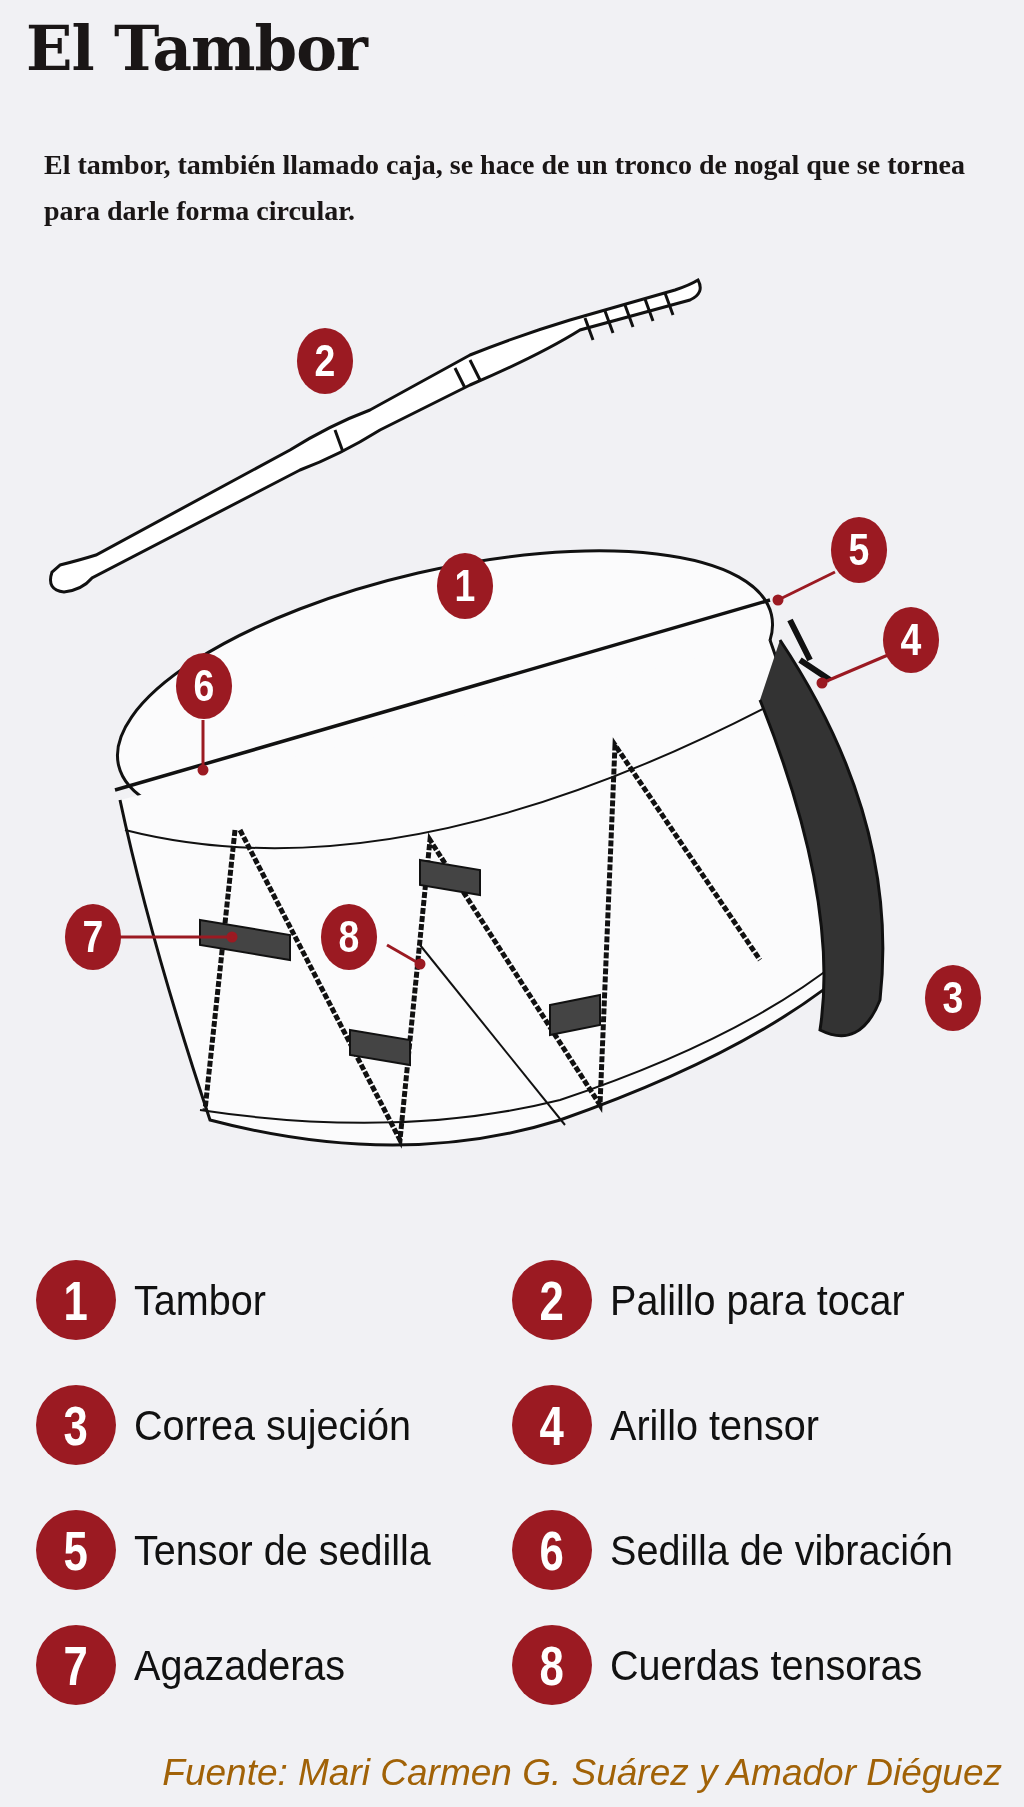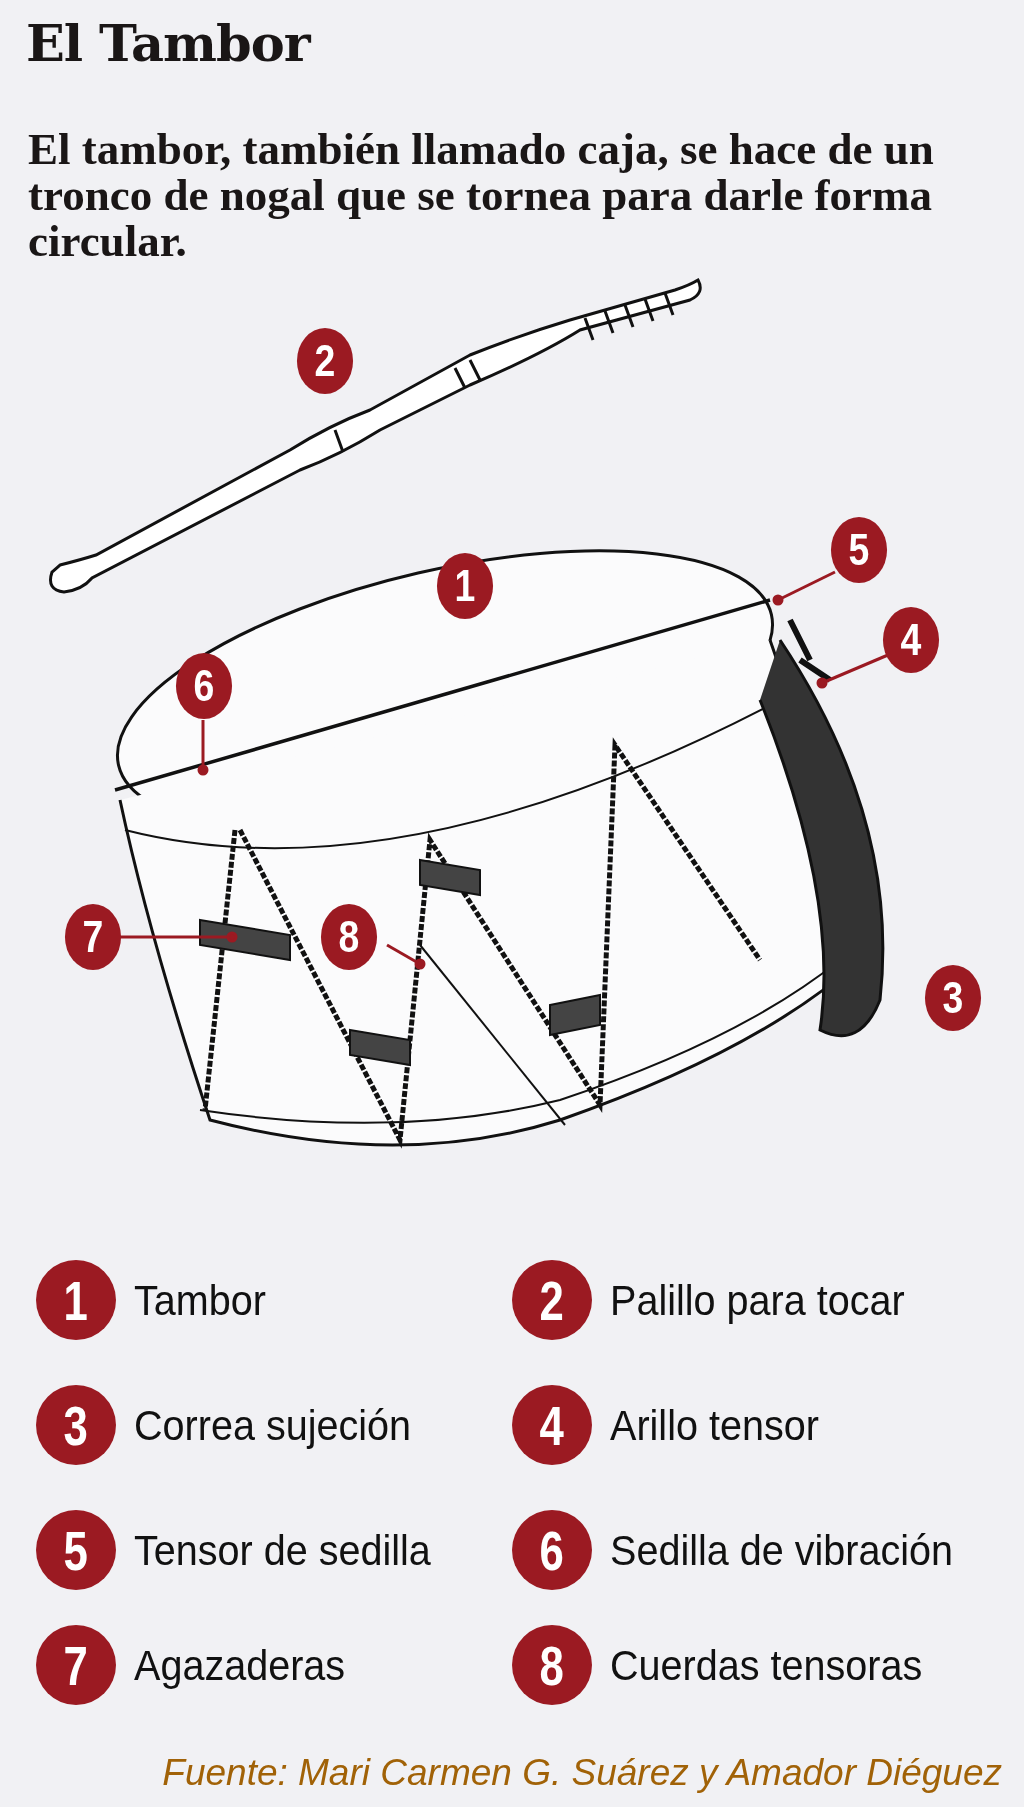--- a/index.html
+++ b/index.html
@@ -6,27 +6,27 @@
   body {
     width: 1024px; height: 1807px; overflow: hidden;
     background: #f1f1f4;
     position: relative;
     font-family: "Liberation Sans", sans-serif;
     color: #111;
   }
   .title {
     position: absolute; left: 26px; top: 18px;
     font-family: "DejaVu Serif", "Liberation Serif", serif;
-    font-weight: bold; font-size: 51px; letter-spacing: -1px;
+    font-weight: bold; font-size: 61px; letter-spacing: -1px;
     color: #1a1616; margin: 0; line-height: 1;
   }
   .lede {
     position: absolute; left: 28px; top: 126px; width: 980px;
     font-family: "Liberation Serif", serif; font-weight: bold;
-    font-size: 45px; line-height: 46px; color: #1a1616; margin: 0;
+    font-size: 28px; line-height: 46px; color: #1a1616; margin: 16px;
   }
   .illustration { position: absolute; left: 0; top: 270px; width: 1024px; height: 900px; }
   .callout {
     position: absolute; width: 66px; height: 66px; border-radius: 50%;
     background: #9b1a22; color: #fff;
     display: flex; align-items: center; justify-content: center;
     font-family: "Liberation Sans", sans-serif; font-weight: bold;
     font-size: 44px; transform: scaleX(0.85);
   }
   .legend { position: absolute; left: 0; top: 1250px; width: 1024px; }

